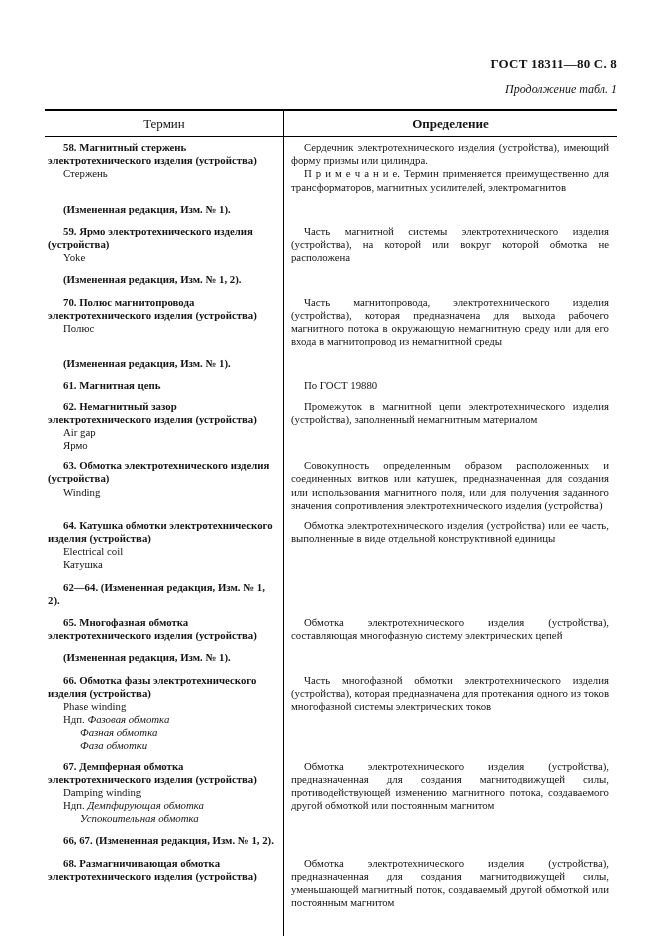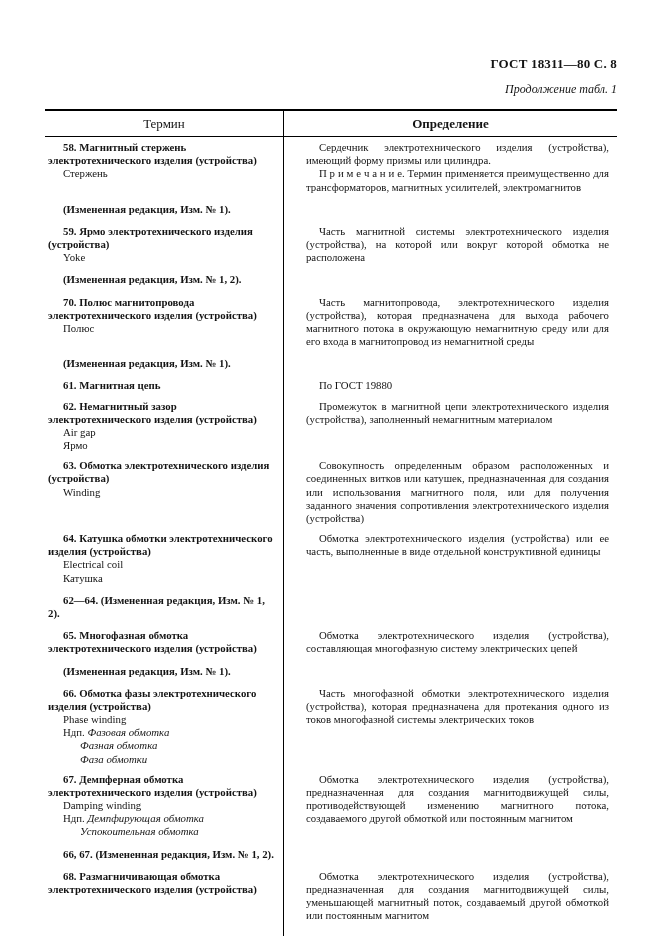--- a/index.html
+++ b/index.html
@@ -33,21 +33,21 @@
     text-align: center;
     padding: 5px 2px 4px;
   }
   .col-term { width: 41.6%; }
   .col-def  { width: 58.4%; font-weight: bold; }
   .thead .col-def { border-left: 1px solid #000; }
 
   .row { display: flex; }
   .cell { font-size: 10.8px; line-height: 1.22; }
   .term-cell { width: 41.6%; padding: 4px 6px 3px 3px; }
-  .def-cell  { width: 58.4%; border-left: 1px solid #000; padding: 4px 8px 3px 22px; }
+  .def-cell  { width: 58.4%; border-left: 1px solid #000; padding: 4px 8px 3px 7px; }
 
   .term-line { text-indent: 15px; hyphens: auto; }
   .term-line.bold { font-weight: bold; }
   .term-line.plain { font-style: normal; }
   .term-line.italic { font-style: italic; text-indent: 32px; }
   .term-line.ndp { text-indent: 15px; font-style: italic; }
   .ndp-label { font-style: normal; }
 
   .def-line {
     text-indent: 13px;

